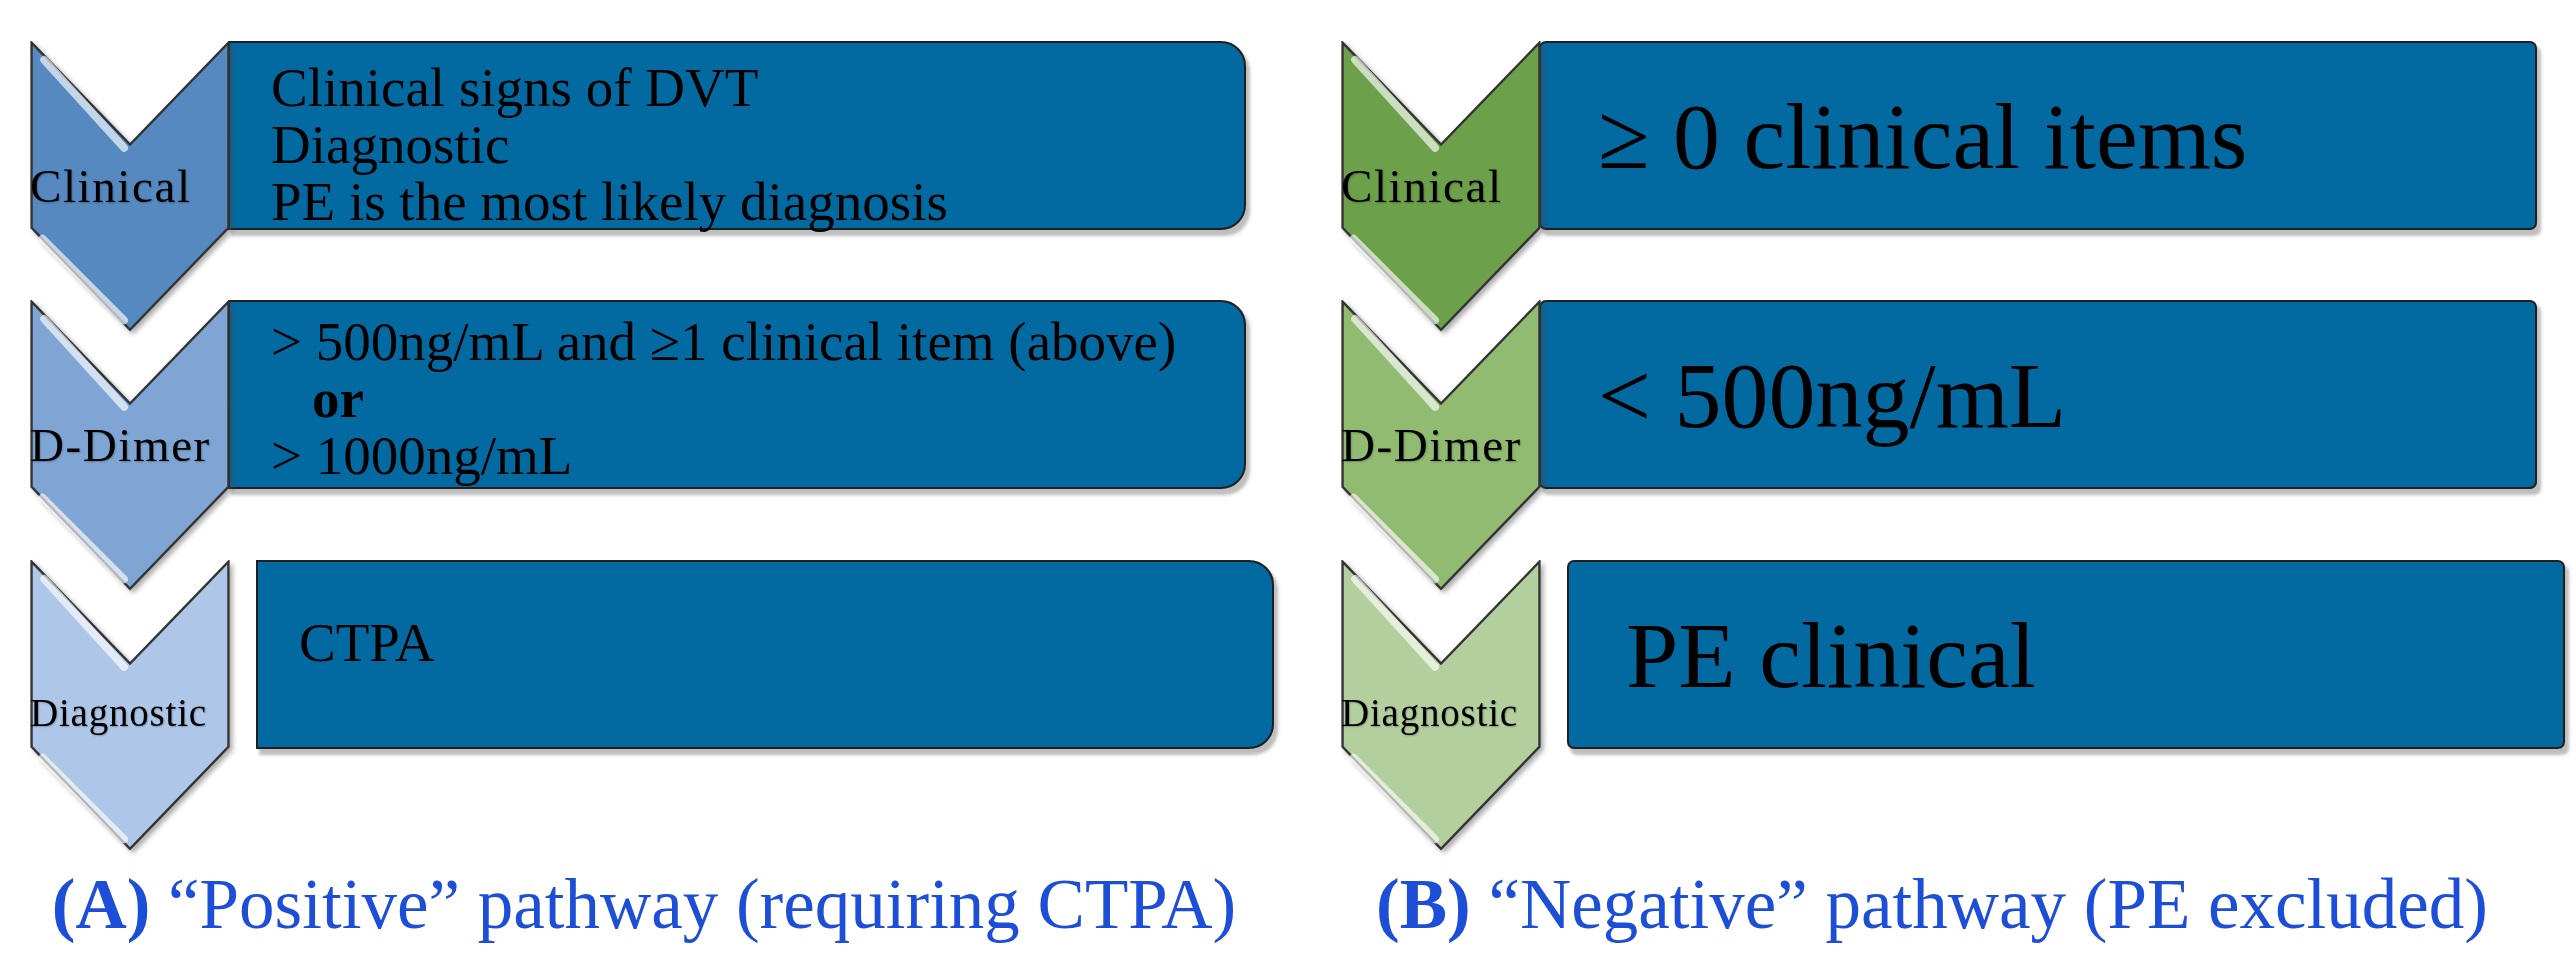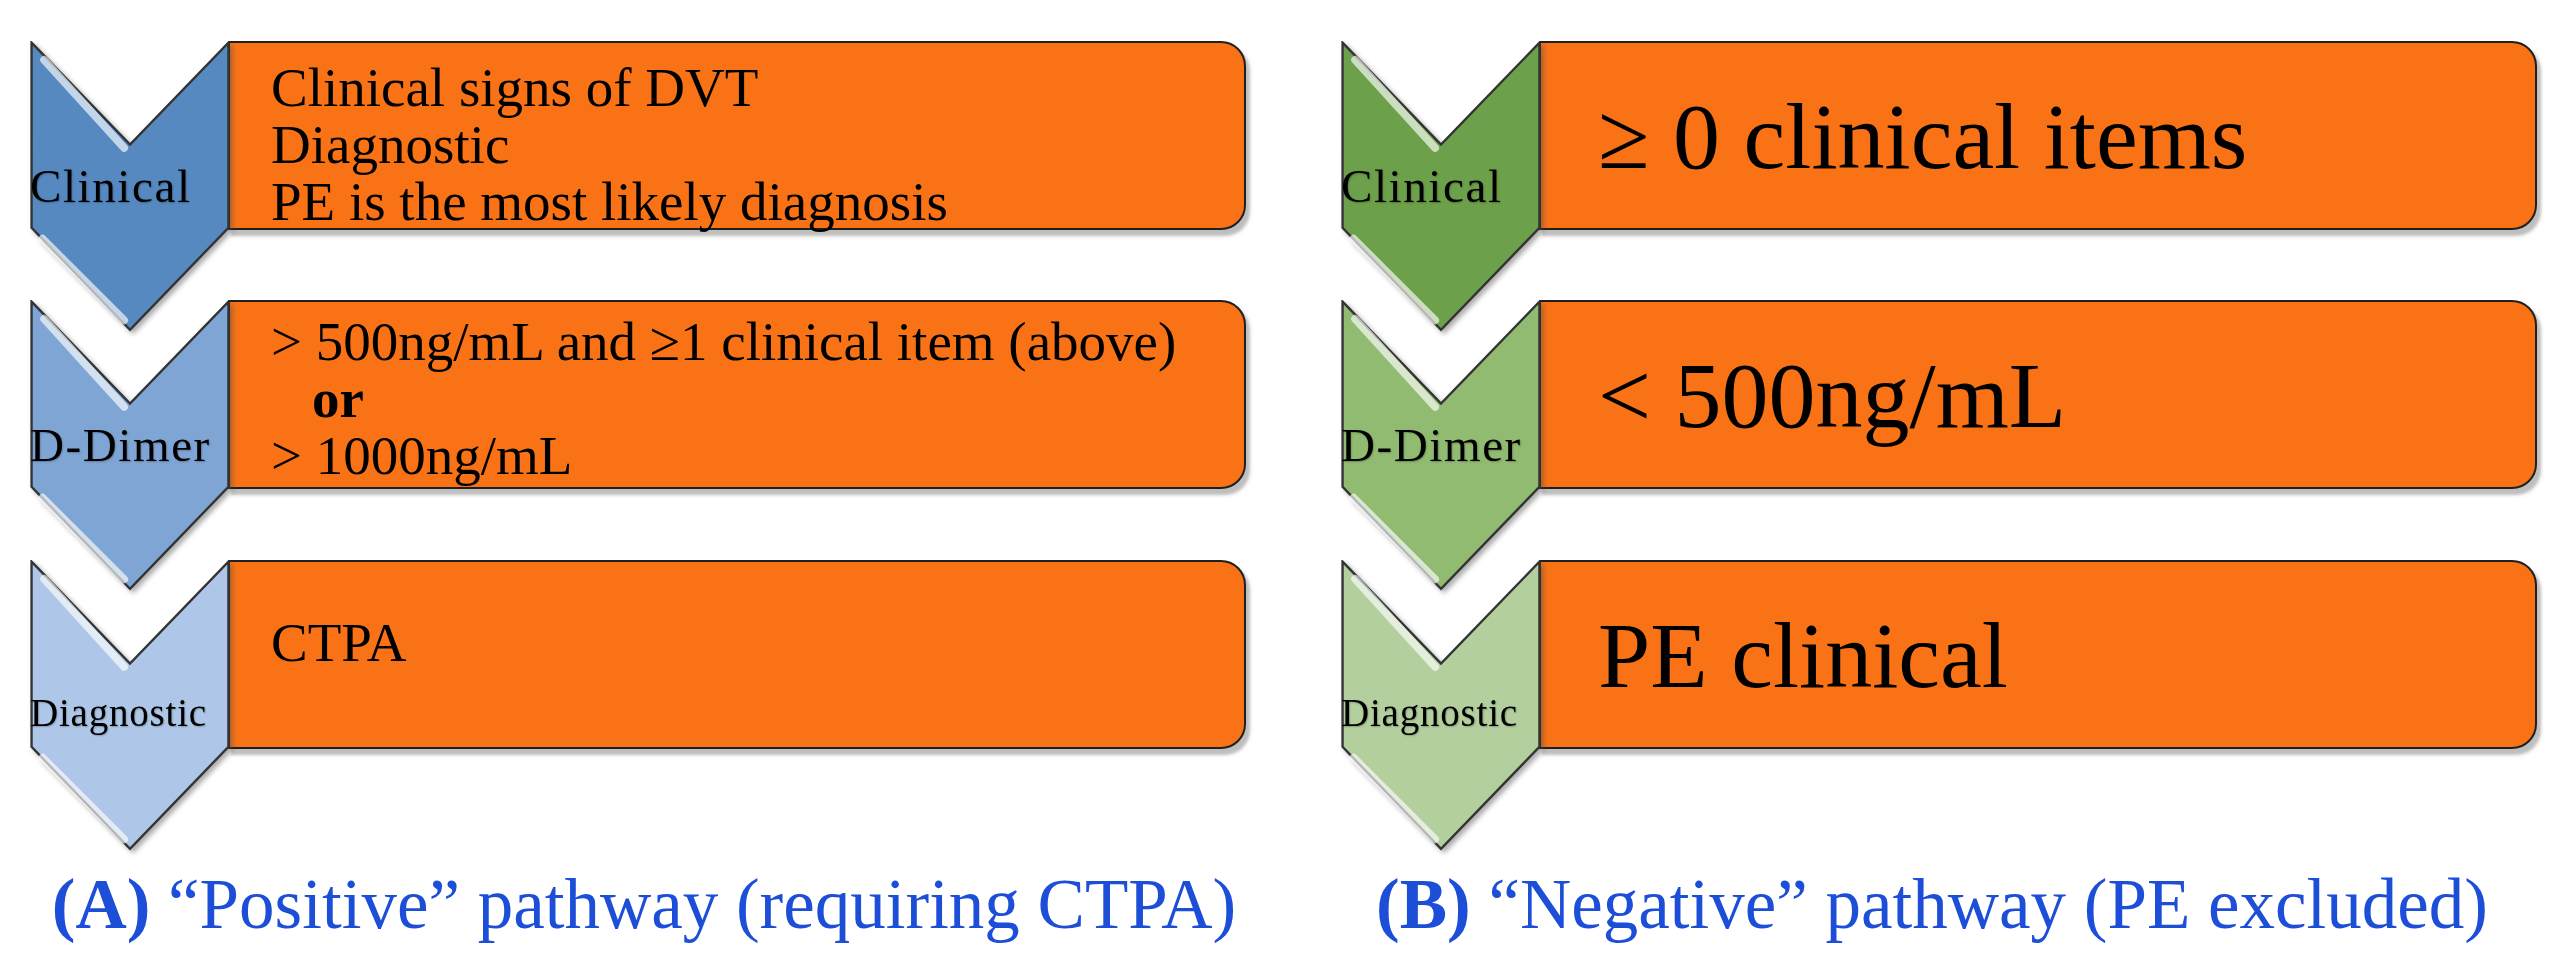--- a/index.html
+++ b/index.html
@@ -27,30 +27,30 @@
     position:absolute;left:0;top:116px;width:100%;
     color:#000000;font-size:47px;line-height:58px;
     letter-spacing:1.6px;
     text-shadow:0.8px 0.8px 1.6px rgba(0,0,0,0.25);
   }
   .chev-label.small{font-size:39px;top:124px;letter-spacing:0.8px;}
 
   
   .stepbox{
     position:absolute;height:189px;z-index:1;
-    background:#f97316;border:2.4px solid #1f1f1f;
+    background:#0369a1;border:2.4px solid #1f1f1f;
     border-radius:0 25px 25px 0;
     box-shadow:3.9px 5.5px 3.1px rgba(125,125,125,0.5);
     box-sizing:border-box;
   }
   .pathway-a .stepbox{left:228px;width:1018px;}
-  .pathway-b .stepbox{left:251px;width:998px;}
+  .pathway-b .stepbox{left:251px;width:998px;border-radius:7px;}
   .stepbox.r0{top:41px;}
   .stepbox.r1{top:300px;}
-  .stepbox.r2{top:560px;}
+  .stepbox.r2{top:560px;margin-left:28px;}
 
   .box-lines{padding:15.7px 27px 0 41px;font-size:55px;line-height:57px;}
   .stepbox.r1 .box-lines{padding-top:11px;}
   .pathway-a .stepbox.r1 .line:nth-child(2){padding-left:41px;font-weight:bold;}
   .stepbox.r2 .box-lines{padding-top:52px;}
 
   .stepbox.big{display:flex;align-items:center;}
   .stepbox.big .box-lines{padding:0 0 0 57px;font-size:94px;line-height:102px;}
 
   

